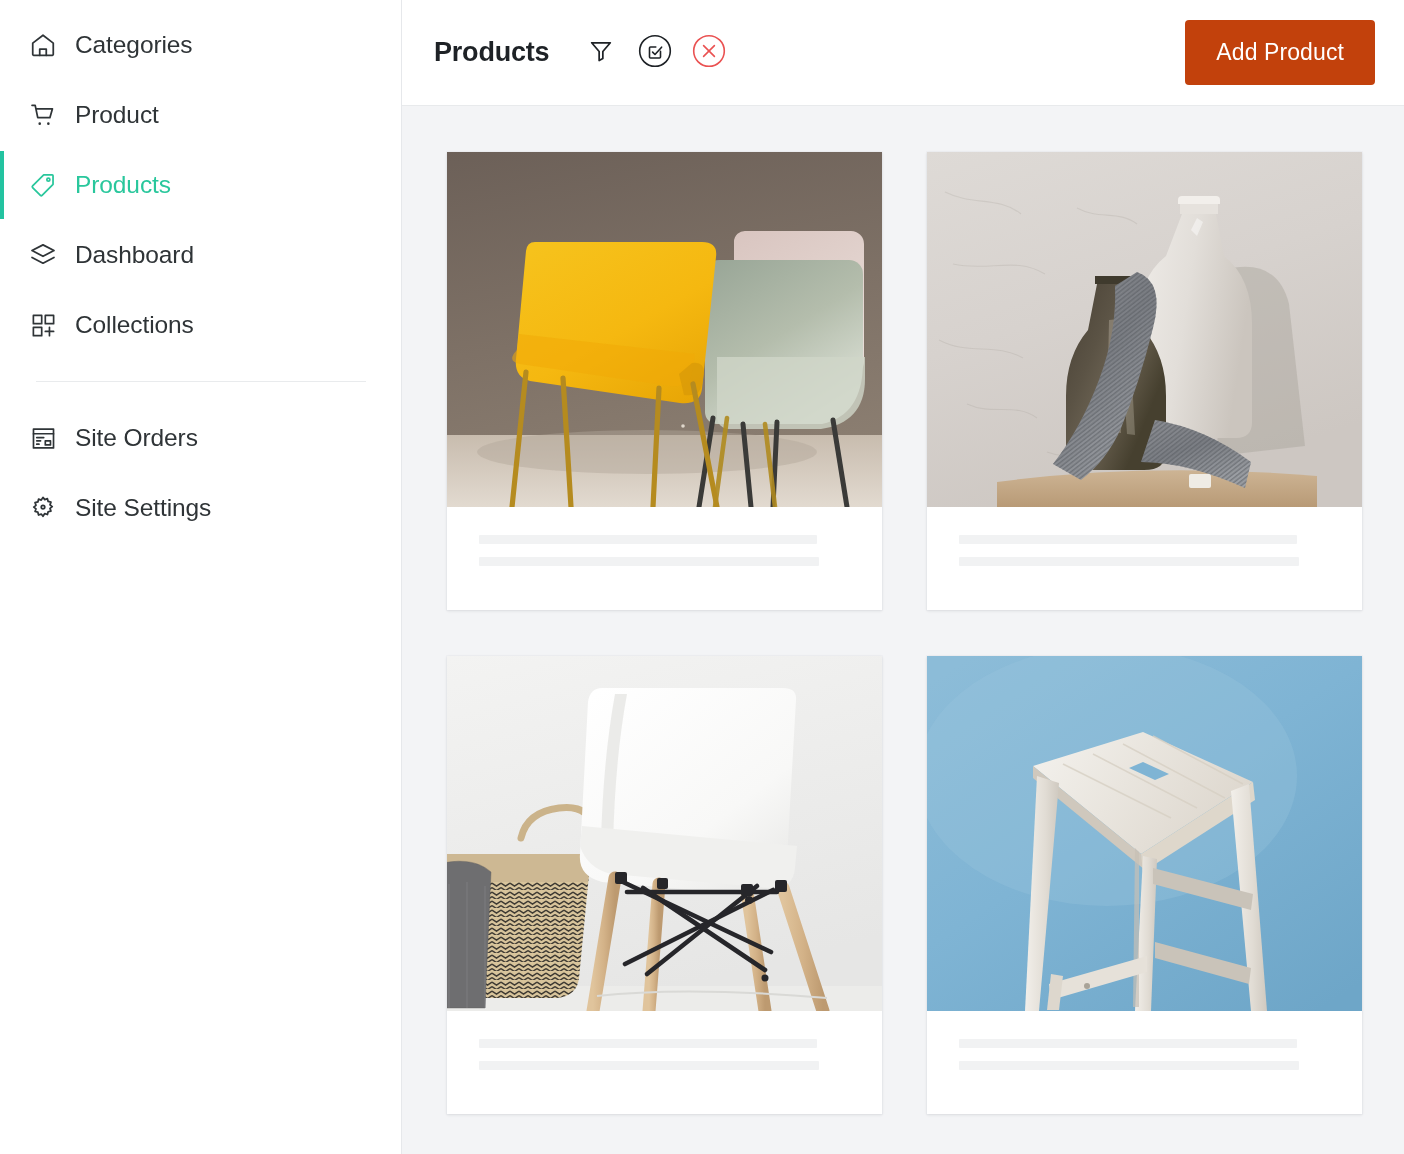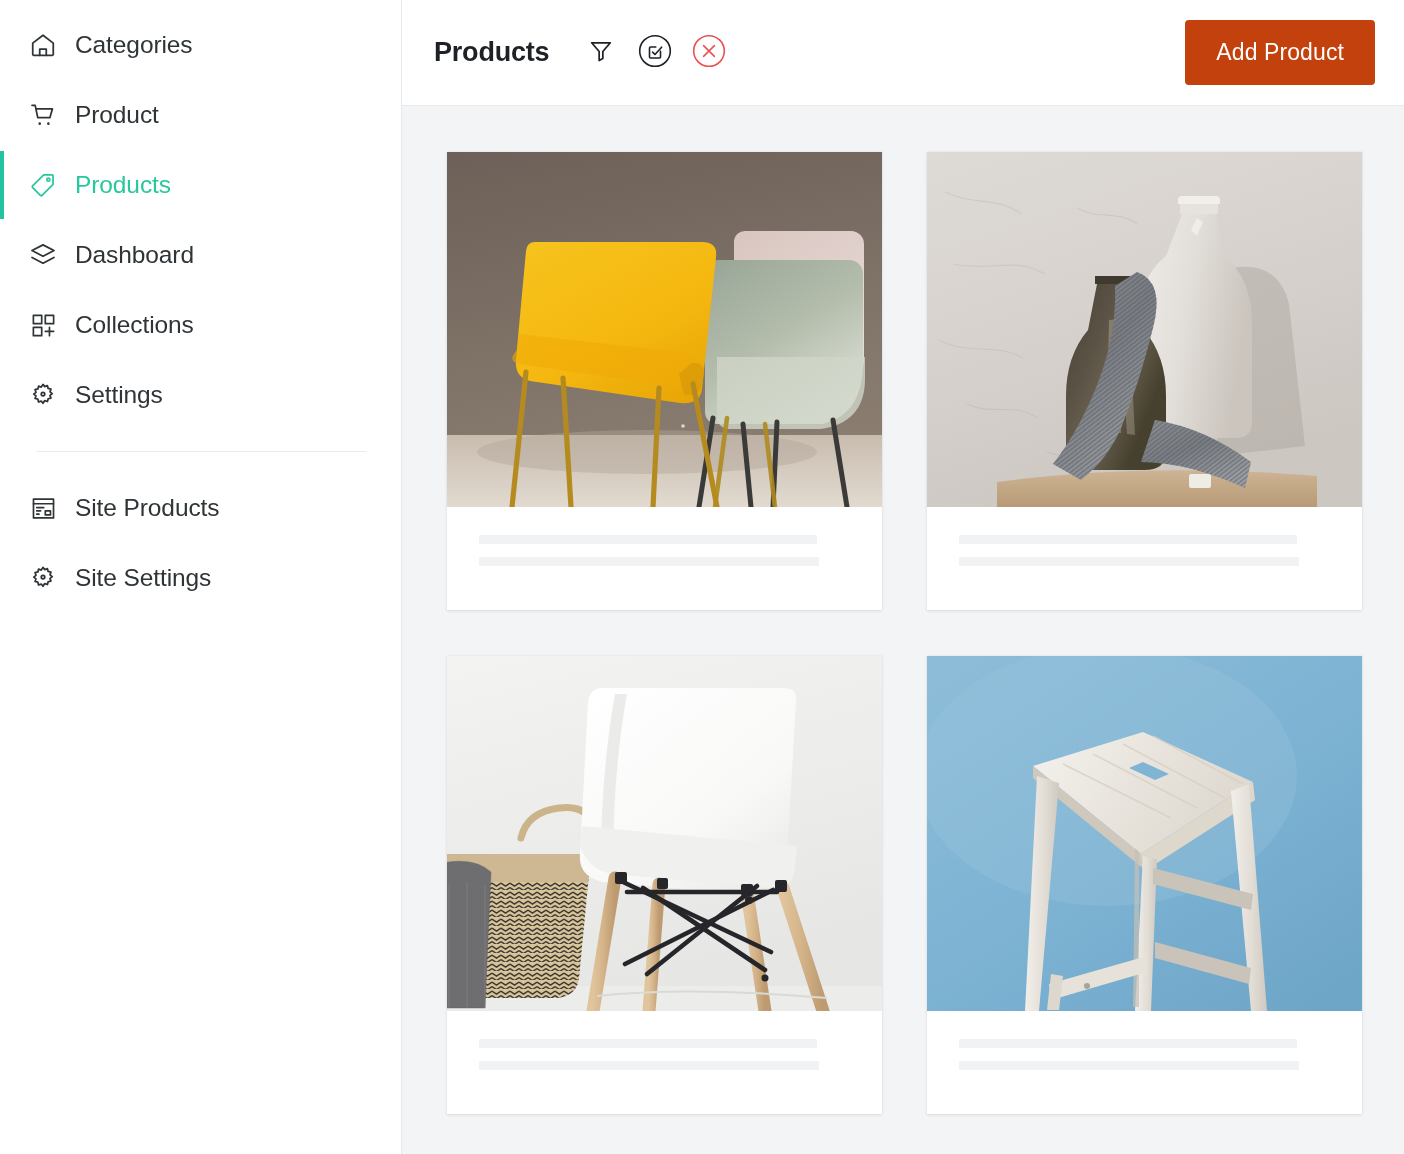--- a/index.html
+++ b/index.html
@@ -244,47 +244,38 @@
           <svg width="27" height="27" viewBox="0 0 24 24" fill="none" stroke="currentColor" stroke-width="1.5" stroke-linecap="round" stroke-linejoin="round">
             <rect x="3" y="3" width="7.4" height="7.4"></rect>
             <rect x="13.6" y="3" width="7.4" height="7.4"></rect>
             <rect x="3" y="13.6" width="7.4" height="7.4"></rect>
             <path d="M17.3 13.6v7.4M13.6 17.3h7.4"></path>
           </svg>
         </span>
         <span class="nav-label">Collections</span>
       </li>
 
-      <li class="nav-item">
-        <span class="ico">
-          <svg width="28" height="28" viewBox="0 0 24 24" fill="none" stroke="currentColor" stroke-width="1.5" stroke-linecap="round" stroke-linejoin="round">
-            <path d="M12 2.9l1.5 1.9 2.3-.8.6 2.4 2.4.6-.8 2.3 1.9 1.5-1.9 1.5.8 2.3-2.4.6-.6 2.4-2.3-.8L12 19.1l-1.5-1.9-2.3.8-.6-2.4-2.4-.6.8-2.3L4.1 11.2l1.9-1.5-.8-2.3 2.4-.6.6-2.4 2.3.8z"></path>
-            <circle cx="12" cy="11.2" r="1.5"></circle>
-          </svg>
-        </span>
-        <span class="nav-label">Settings</span>
-      </li>
 
 
     </ul>
 
     <div class="nav-divider"></div>
 
     <ul class="nav-list">
 
       <li class="nav-item">
         <span class="ico">
           <svg width="27" height="27" viewBox="0 0 24 24" fill="none" stroke="currentColor" stroke-width="1.5" stroke-linecap="round" stroke-linejoin="round">
             <rect x="3.1" y="3.6" width="17.8" height="16.8"></rect>
             <path d="M3.1 7.8h17.8"></path>
             <path d="M6 11.2h6.2M6 14.1h3.4M6 17h2"></path>
             <rect x="13.6" y="14.1" width="4.6" height="3.6"></rect>
           </svg>
         </span>
-        <span class="nav-label">Site Products</span>
+        <span class="nav-label">Site Orders</span>
       </li>
 
       <li class="nav-item">
         <span class="ico">
           <svg width="28" height="28" viewBox="0 0 24 24" fill="none" stroke="currentColor" stroke-width="1.5" stroke-linecap="round" stroke-linejoin="round">
             <path d="M12 2.9l1.5 1.9 2.3-.8.6 2.4 2.4.6-.8 2.3 1.9 1.5-1.9 1.5.8 2.3-2.4.6-.6 2.4-2.3-.8L12 19.1l-1.5-1.9-2.3.8-.6-2.4-2.4-.6.8-2.3L4.1 11.2l1.9-1.5-.8-2.3 2.4-.6.6-2.4 2.3.8z"></path>
             <circle cx="12" cy="11.2" r="1.5"></circle>
           </svg>
         </span>
         <span class="nav-label">Site Settings</span>

